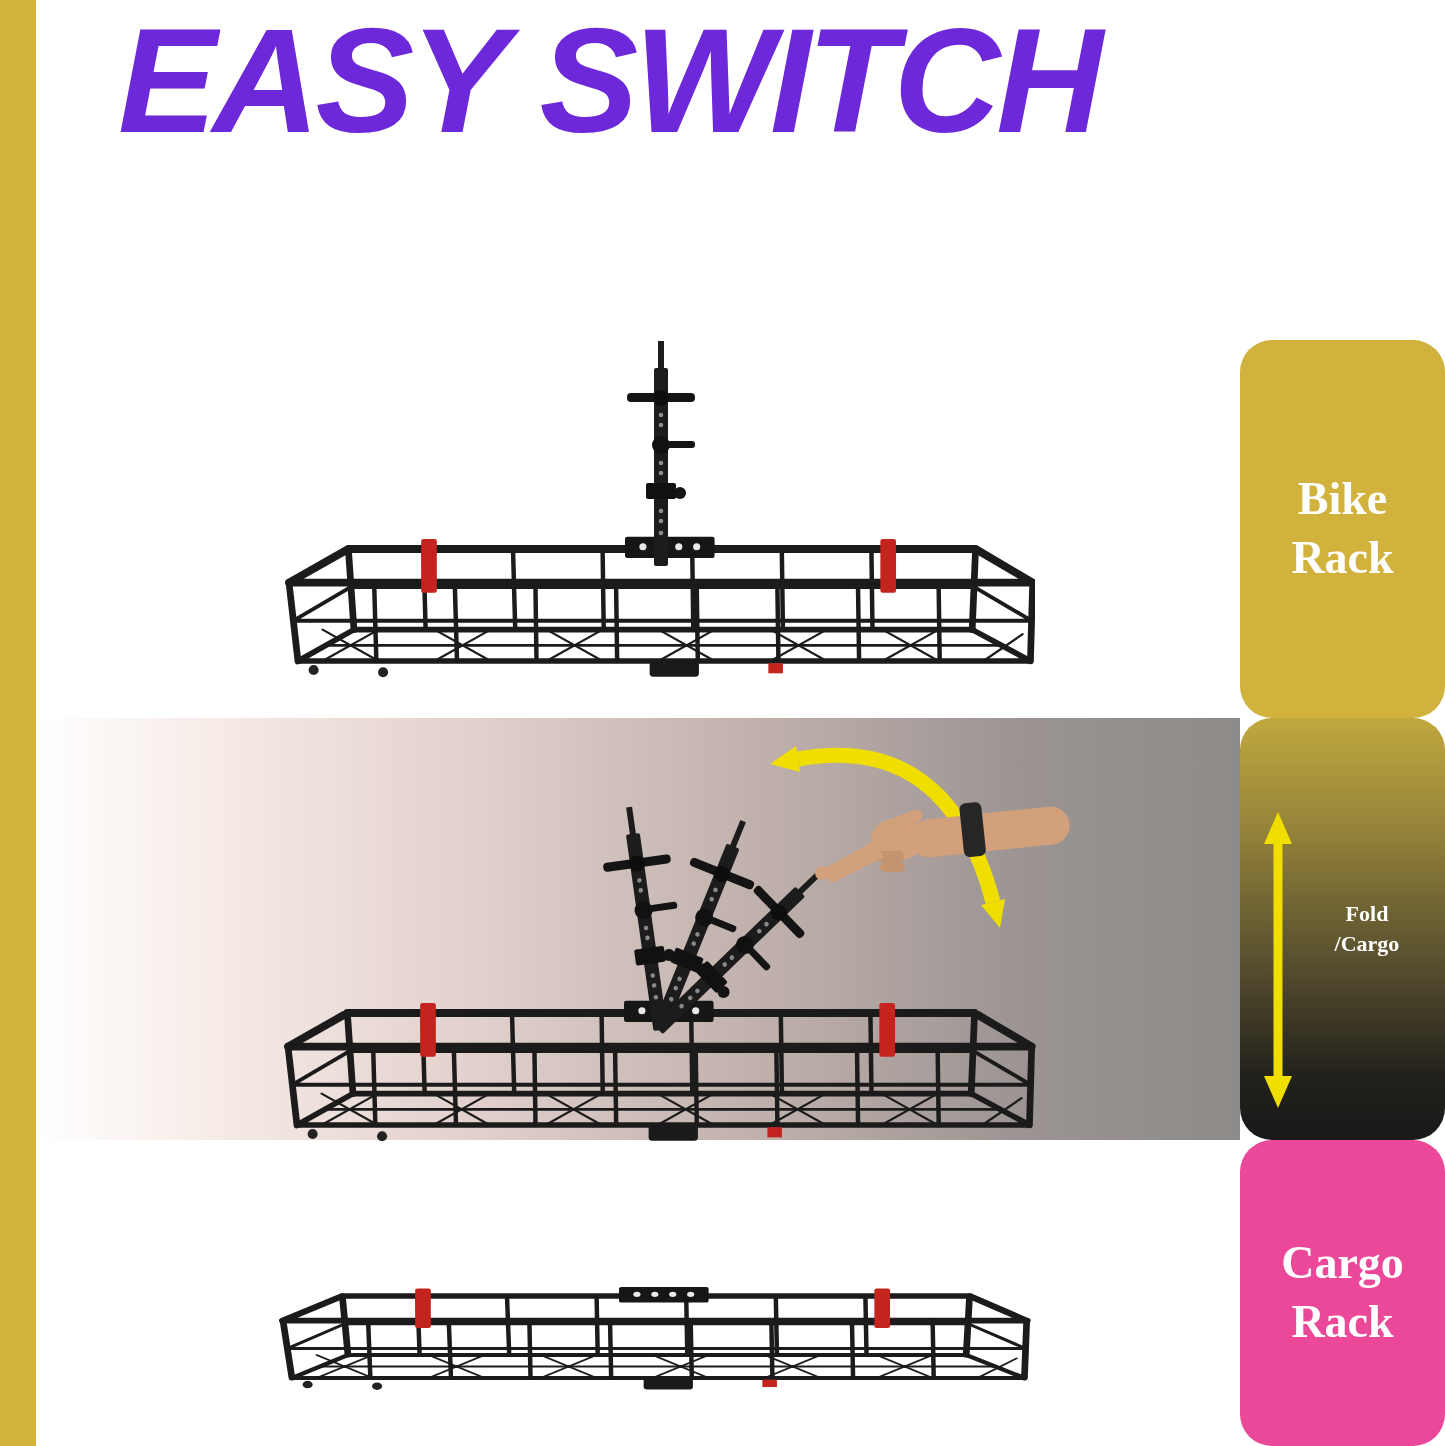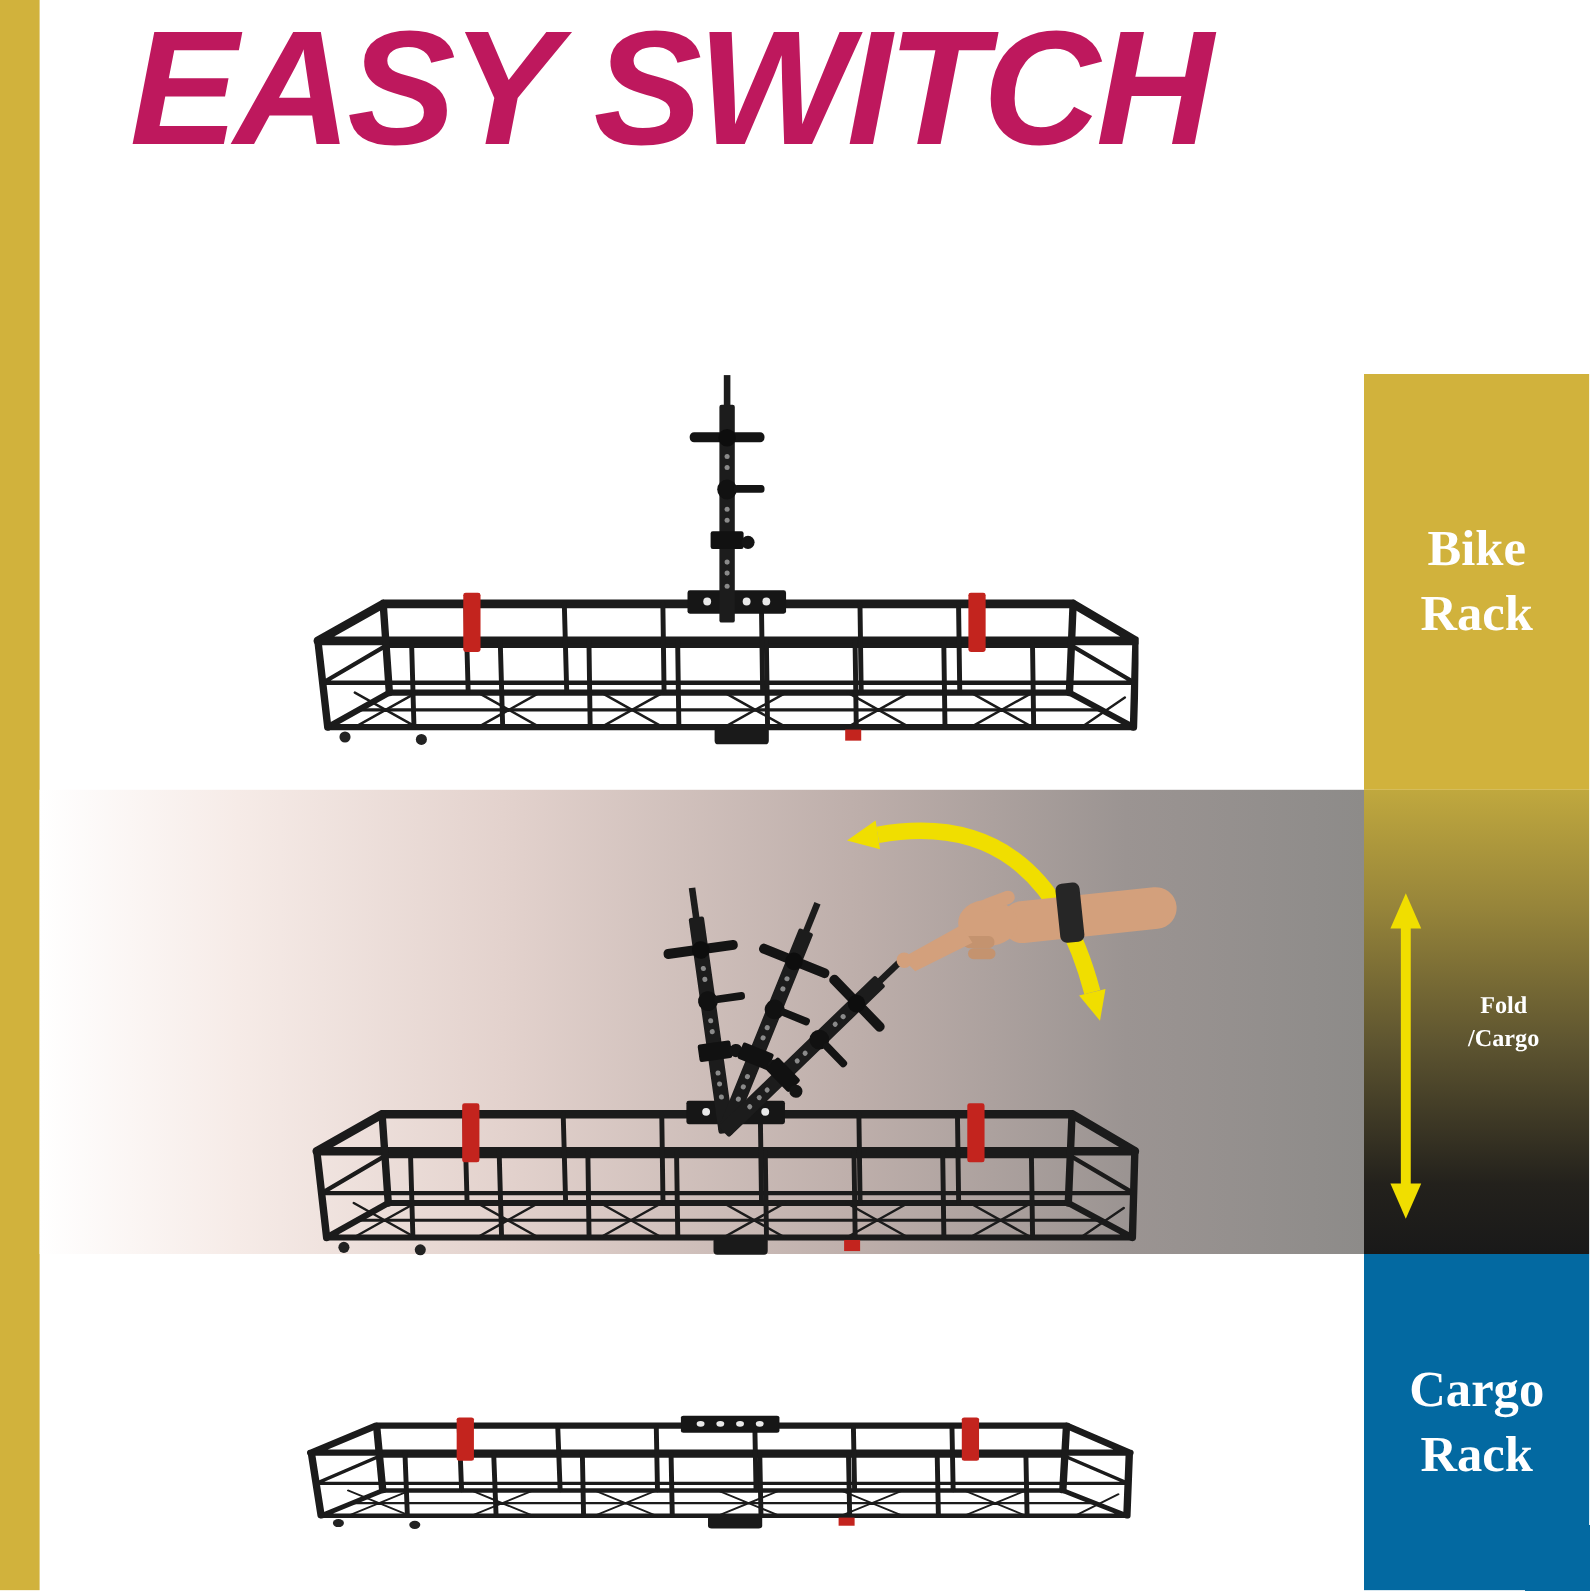--- a/index.html
+++ b/index.html
@@ -2,42 +2,42 @@
 <html><head>
 <meta charset="utf-8">
 <style>
   html,body{margin:0;padding:0;background:#ffffff;}
   .page{position:relative;width:1445px;height:1446px;background:#ffffff;overflow:hidden;
         font-family:"Liberation Sans",sans-serif;}
 
   .stripe{position:absolute;left:0;top:0;width:36px;height:1446px;background:#d1b23c;}
 
   .title-main{position:absolute;left:118px;top:0px;font-size:148px;font-weight:bold;
-              font-style:italic;color:#be185d;letter-spacing:-4px;white-space:nowrap;
+              font-style:italic;color:#6d28d9;letter-spacing:-4px;white-space:nowrap;
               font-family:"Liberation Sans",sans-serif;line-height:1.1;}
   .title-sub{position:absolute;left:742px;top:186px;font-size:52px;font-weight:bold;
              color:#3a3a3a;letter-spacing:3px;white-space:nowrap;
              font-family:"Liberation Serif",serif;}
 
   .band{position:absolute;left:36px;top:718px;width:1204px;height:422px;
         background:linear-gradient(90deg,#ffffff 0%,#f6ebe7 15%,#e3d2cd 35%,
                    #bdaeaa 62%,#9b9492 82%,#8d8b89 100%);}
 
   .photo{position:absolute;}
   .photo-top{left:275px;top:335px;width:760px;height:370px;}
   .photo-mid{left:270px;top:715px;width:800px;height:430px;}
   .photo-bottom{left:265px;top:1262px;width:780px;height:150px;}
 
-  .side-block{position:absolute;left:1240px;width:205px;}
+  .side-block{position:absolute;left:1240px;width:205px;border-radius:32px;}
   .block-bike{top:340px;height:378px;background:#d1b23c;display:flex;
               align-items:center;justify-content:center;}
   .block-fold{top:718px;height:422px;
               background:linear-gradient(180deg,#c0a83e 0%,#97853a 25%,#5d5430 55%,
                          #23211c 85%,#191919 100%);}
-  .block-cargo{top:1140px;height:306px;background:#0369a1;display:flex;
+  .block-cargo{top:1140px;height:306px;background:#ec4899;display:flex;
                align-items:center;justify-content:center;}
 
   .side-label{color:#ffffff;font-weight:bold;font-size:46px;line-height:1.28;
               text-align:center;font-family:"Liberation Serif",serif;}
   .side-label .line{display:block;}
 
   .fold-label{position:absolute;right:8px;top:50%;transform:translateY(-50%);
               width:140px;color:#ffffff;font-weight:bold;font-size:22px;line-height:1.35;
               text-align:center;font-family:"Liberation Serif",serif;}
   .fold-arrow{position:absolute;left:18px;top:92px;}

